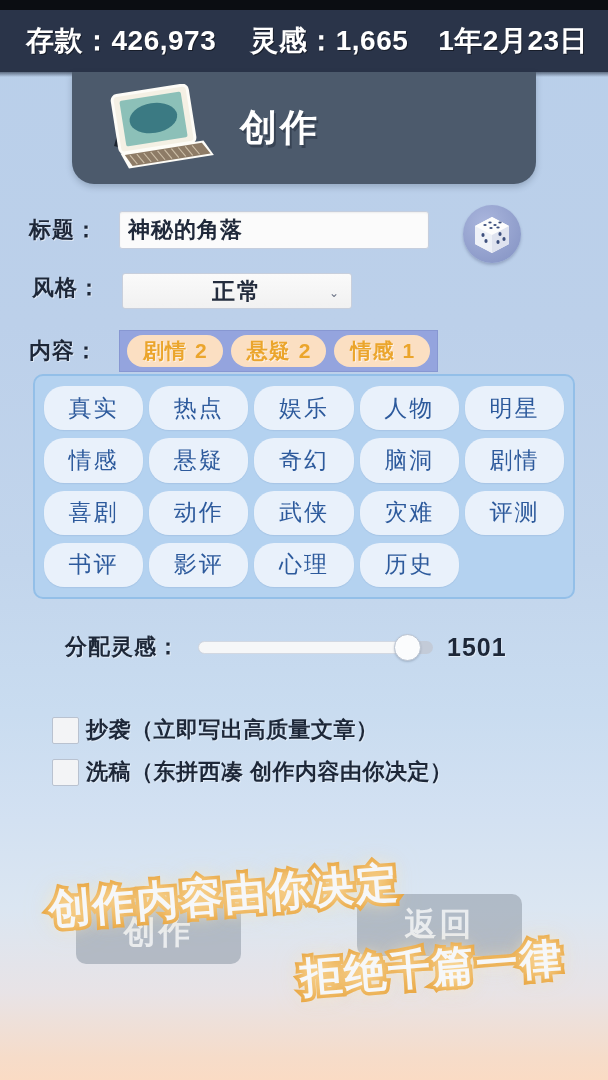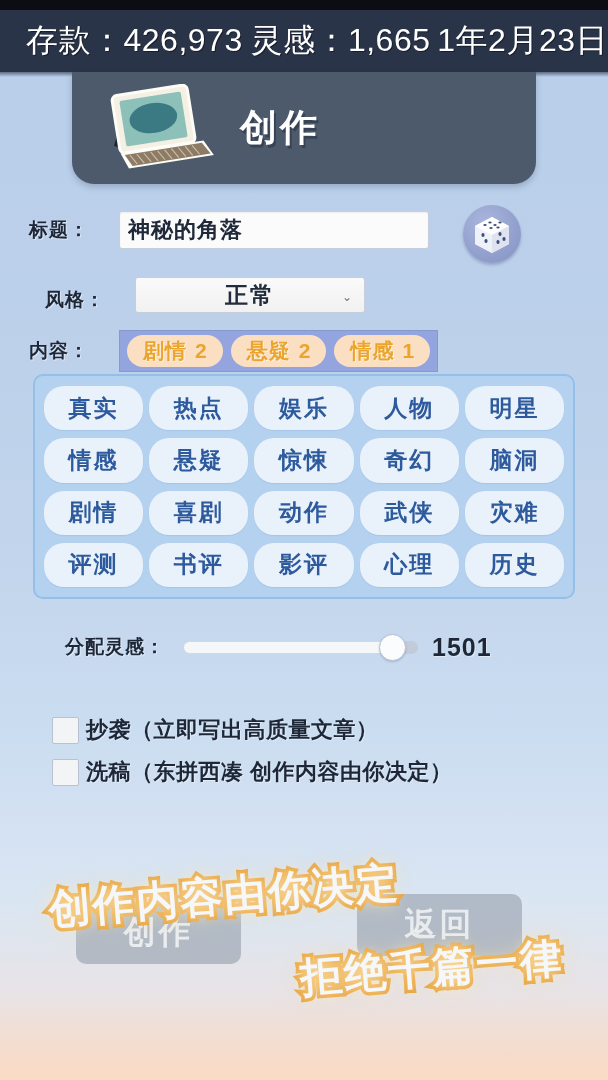--- a/index.html
+++ b/index.html
@@ -18,21 +18,21 @@
 
   
   .topstrip { position:absolute; top:0; left:0; width:608px; height:10px; background:#0b0d12; }
   .topbar {
     position:absolute; top:10px; left:0; width:608px; height:62px;
     background:#2a3449;
     display:flex; align-items:center; padding-left:26px;
     color:#ffffff;
   }
   .topbar .stat {
-    font-size:32px; font-weight:normal; letter-spacing:0.5px;
+    font-size:28px; font-weight:bold; letter-spacing:0.5px;
     text-shadow:1px 1px 0 rgba(0,0,0,.45);
     white-space:nowrap;
   }
   .topbar .gap1 { width:34px; }
   .topbar .gap2 { width:30px; }
   .topbar-shadow {
     position:absolute; top:72px; left:0; width:608px; height:5px;
     background:linear-gradient(180deg, rgba(20,28,45,.55), rgba(20,28,45,0));
   }
 
@@ -46,21 +46,21 @@
   }
   .laptop { position:relative; width:120px; height:88px; margin-left:24px; flex:none; }
   .header-title {
     color:#ffffff; font-size:37px; font-weight:bold; letter-spacing:3px;
     margin-left:24px;
     text-shadow:2px 3px 0 rgba(30,40,55,.45);
   }
 
   
   .label {
-    color:#1d2738; font-size:19px; font-weight:bold; letter-spacing:1px;
+    color:#1d2738; font-size:22px; font-weight:bold; letter-spacing:1px;
     text-shadow:1px 1px 0 rgba(255,255,255,.5);
     white-space:nowrap;
   }
 
   .row-title { position:absolute; top:208px; left:0; width:608px; height:44px; display:flex; align-items:center; }
   .row-title .label { margin-left:29px; width:90px; }
   .title-input {
     width:310px; height:38px; background:#fbfbfb;
     border:1px solid #c6cedd; border-radius:3px;
     font-size:22px; color:#20293a; font-weight:bold;
@@ -68,21 +68,21 @@
     font-family:"Liberation Sans","DejaVu Sans",sans-serif;
     box-shadow:inset 0 1px 2px rgba(0,0,0,.06);
   }
   .dice-btn {
     position:absolute; left:463px; top:205px; width:58px; height:58px;
     border-radius:50%; background:radial-gradient(circle at 38% 32%, #aab6dd, #8e9cca 70%, #8292c4);
     border:none; cursor:pointer;
     box-shadow:0 2px 3px rgba(60,70,110,.3);
   }
 
-  .row-style { position:absolute; top:273px; left:16px; width:576px; height:40px; display:flex; align-items:flex-end; }
+  .row-style { position:absolute; top:273px; left:3px; width:576px; height:40px; display:flex; align-items:flex-start; }
   .row-style .label { margin-left:29px; width:90px; }
   .select-box {
     position:relative; width:230px; height:36px;
     background:linear-gradient(180deg,#fafafa,#f1f1f1);
     border:1px solid #c8cfdc; border-radius:3px;
     display:flex; align-items:center; justify-content:center;
     cursor:pointer;
   }
   .select-box .sel-val { font-size:23px; font-weight:bold; color:#232c3d; letter-spacing:2px; }
   .select-box .chev { position:absolute; right:12px; top:12px; color:#6d7587; font-size:12px; }
@@ -108,21 +108,21 @@
   .tag-grid {
     position:absolute; top:374px; left:33px; width:542px; height:225px;
     background:#b4d2f0; border:2px solid #93bfe8; border-radius:10px;
     padding:10px 9px;
     display:grid; grid-template-columns:repeat(5,1fr); grid-template-rows:repeat(4,1fr);
     gap:8px 6px;
   }
   .tag {
     background:#e9f1fb; border-radius:20px;
     display:flex; align-items:center; justify-content:center;
-    font-size:23px; font-weight:bold; color:#2d5a9c; letter-spacing:2px;
+    font-size:23px; font-weight:normal; color:#2d5a9c; letter-spacing:2px;
     cursor:pointer;
     box-shadow:0 1px 1px rgba(70,110,160,.12);
   }
 
   
   .row-slider { position:absolute; top:625px; left:15px; width:608px; height:44px; display:flex; align-items:center; }
   .row-slider .label { margin-left:50px; }
   .slider-wrap { position:relative; margin-left:18px; width:235px; height:44px; }
   .slider-track-full {
     position:absolute; top:16px; left:0; width:235px; height:13px;
@@ -277,21 +277,20 @@
   </div>
 
   <div class="tag-grid">
     <div class="tag">真实</div>
     <div class="tag">热点</div>
     <div class="tag">娱乐</div>
     <div class="tag">人物</div>
     <div class="tag">明星</div>
     <div class="tag">情感</div>
     <div class="tag">悬疑</div>
-    <div class="tag">惊悚</div>
     <div class="tag">奇幻</div>
     <div class="tag">脑洞</div>
     <div class="tag">剧情</div>
     <div class="tag">喜剧</div>
     <div class="tag">动作</div>
     <div class="tag">武侠</div>
     <div class="tag">灾难</div>
     <div class="tag">评测</div>
     <div class="tag">书评</div>
     <div class="tag">影评</div>

